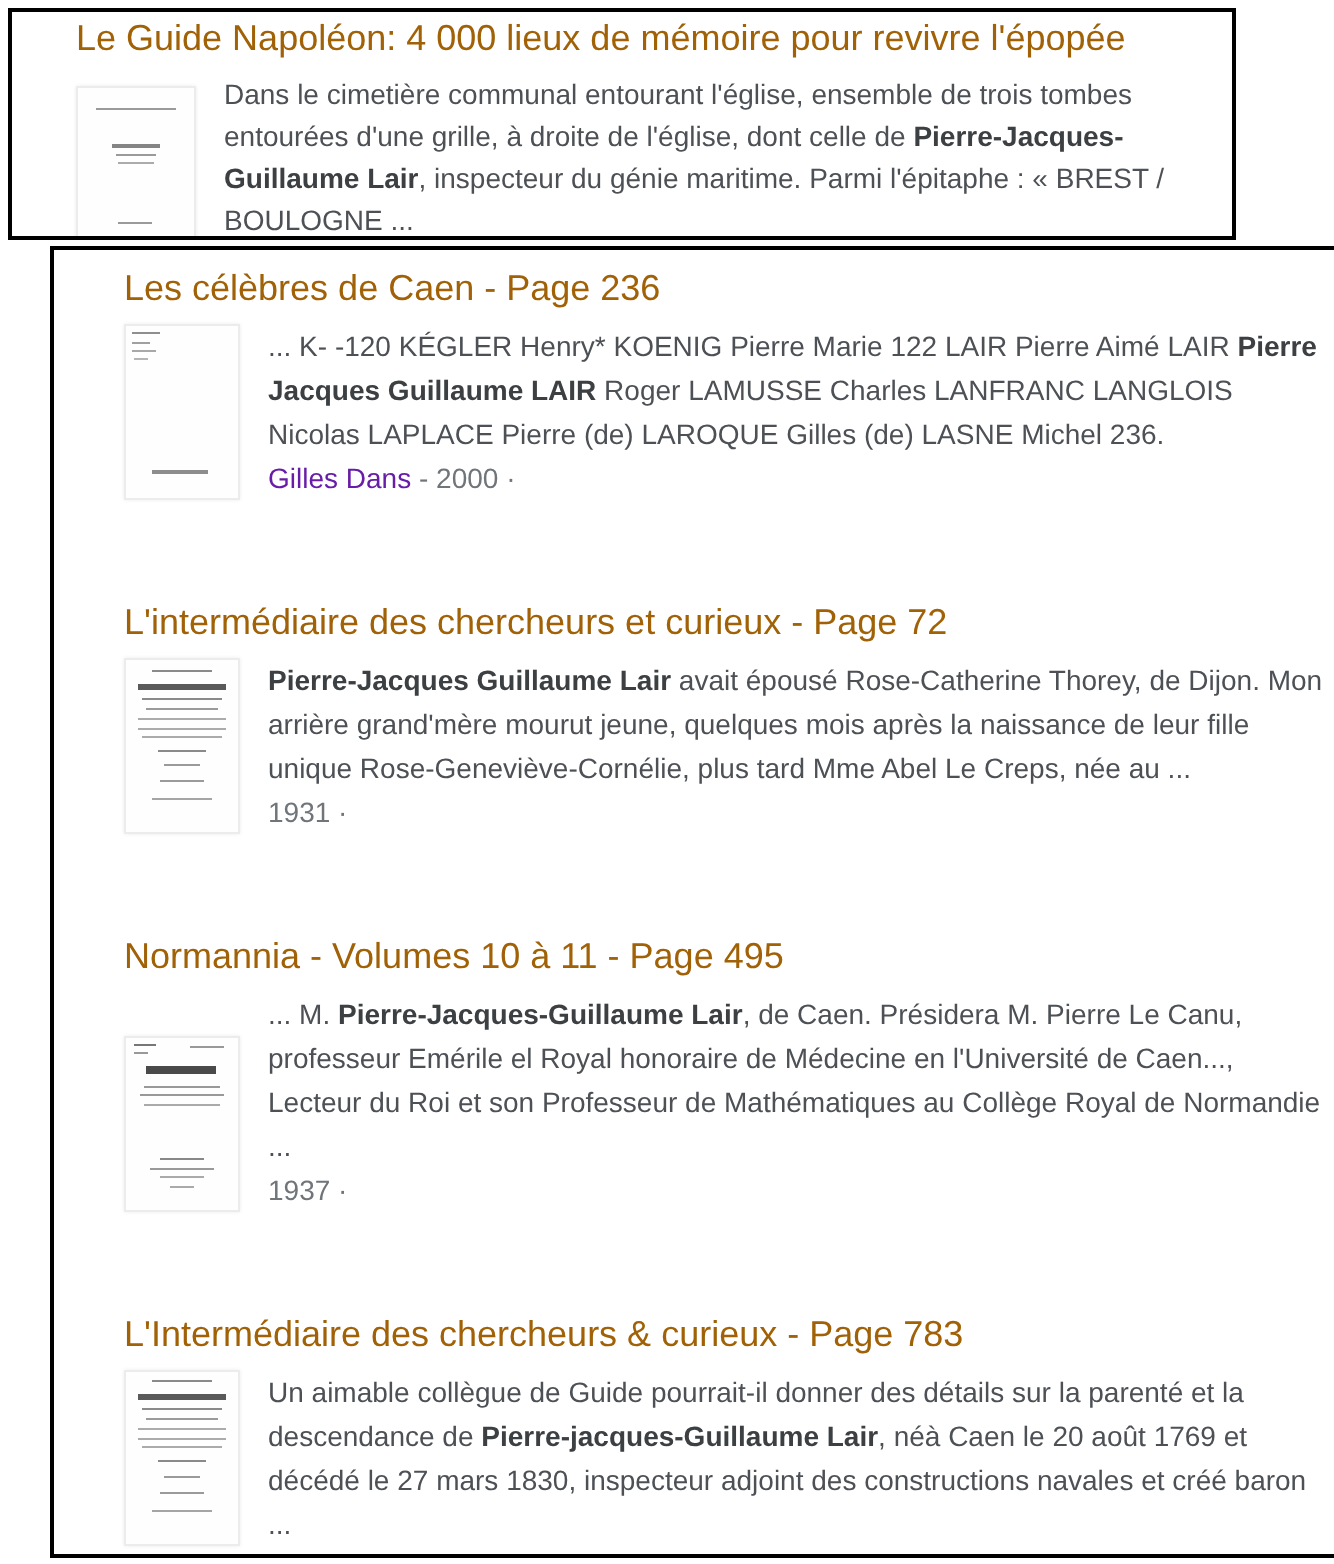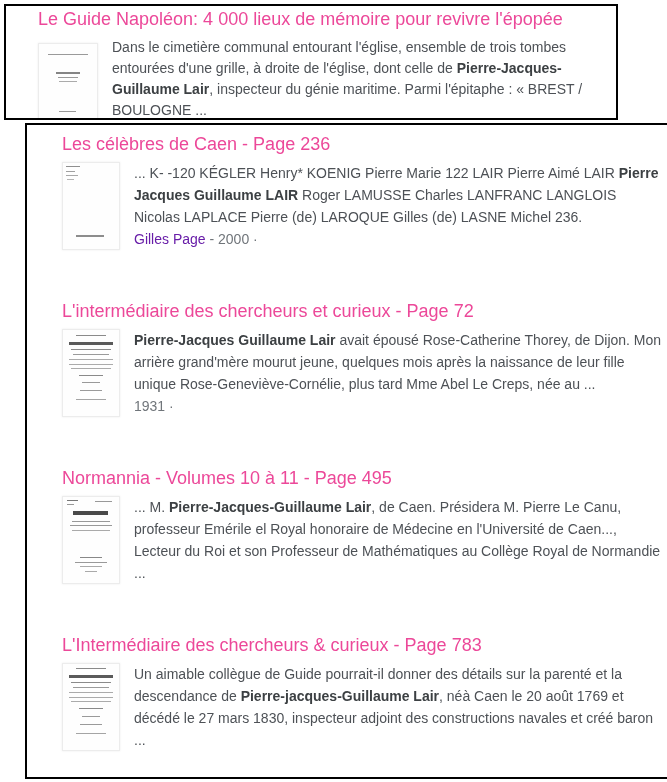--- a/index.html
+++ b/index.html
@@ -26,21 +26,21 @@
     left: 25px; top: 123px;
     width: 650px; height: 656px;
     padding: 8px 10px 12px 35px;
   }
   .result { margin-bottom: 50px; }
   #group-box .result:last-child { margin-bottom: 0; margin-top: 16px; }
   #featured-box .result { margin-bottom: 0; }
 
   .title-link {
     display: block;
-    color: #ec4899;
+    color: #a16207;
     font-size: 18px;
     line-height: 22px;
     text-decoration: none;
     margin-bottom: 7px;
     white-space: nowrap;
     cursor: pointer;
   }
   .row { display: flex; align-items: flex-end; }
   .thumb {
     width: 58px; height: 88px;
@@ -97,21 +97,21 @@
       <div class="row">
         <div class="thumb">
           <div class="ln" style="top: 4%; left: 6%; width: 24%; height: 1px; background: rgb(143, 143, 143);"></div>
           <div class="ln" style="top: 9%; left: 6%; width: 16%; height: 1px; background: rgb(160, 160, 160);"></div>
           <div class="ln" style="top: 14%; left: 6%; width: 20%; height: 1px; background: rgb(168, 168, 168);"></div>
           <div class="ln" style="top: 19%; left: 8%; width: 12%; height: 1px; background: rgb(181, 181, 181);"></div>
           <div class="ln" style="top: 84%; left: 24%; width: 50%; height: 2px; background: rgb(141, 141, 141);"></div>
         </div>
         <div class="body">
           <div class="snippet"><span>... K- -120 KÉGLER Henry* KOENIG Pierre Marie 122 LAIR Pierre Aimé LAIR </span><b>Pierre Jacques Guillaume LAIR</b><span> Roger LAMUSSE Charles LANFRANC LANGLOIS Nicolas LAPLACE Pierre (de) LAROQUE Gilles (de) LASNE Michel 236.</span></div>
-          <div class="byline"><a>Gilles Page</a><span class="meta"> - 2000 ·</span></div>
+          <div class="byline"><a>Gilles Dans</a><span class="meta"> - 2000 ·</span></div>
         </div>
       </div>
     </div>
     <div class="result">
       <a class="title-link">L'intermédiaire des chercheurs et curieux - Page 72</a>
       <div class="row">
         <div class="thumb">
           <div class="ln" style="top: 6%; left: 24%; width: 52%; height: 1px; background: rgb(138, 138, 138);"></div>
           <div class="ln" style="top: 14%; left: 10%; width: 80%; height: 3px; background: rgb(90, 90, 90);"></div>
           <div class="ln" style="top: 22%; left: 14%; width: 72%; height: 1px; background: rgb(138, 138, 138);"></div>
@@ -141,20 +141,21 @@
           <div class="ln" style="top: 28%; left: 16%; width: 68%; height: 1px; background: rgb(153, 153, 153);"></div>
           <div class="ln" style="top: 33%; left: 12%; width: 76%; height: 1px; background: rgb(153, 153, 153);"></div>
           <div class="ln" style="top: 38%; left: 16%; width: 68%; height: 1px; background: rgb(170, 170, 170);"></div>
           <div class="ln" style="top: 70%; left: 30%; width: 40%; height: 1px; background: rgb(136, 136, 136);"></div>
           <div class="ln" style="top: 75%; left: 22%; width: 56%; height: 1px; background: rgb(153, 153, 153);"></div>
           <div class="ln" style="top: 80%; left: 30%; width: 40%; height: 1px; background: rgb(170, 170, 170);"></div>
           <div class="ln" style="top: 86%; left: 40%; width: 20%; height: 1px; background: rgb(170, 170, 170);"></div>
         </div>
         <div class="body">
           <div class="snippet"><span>... M. </span><b>Pierre-Jacques-Guillaume Lair</b><span>, de Caen. Présidera M. Pierre Le Canu, professeur Emérile el Royal honoraire de Médecine en l'Université de Caen..., Lecteur du Roi et son Professeur de Mathématiques au Collège Royal de Normandie ...</span></div>
+          <div class="byline"><span class="meta">1937 ·</span></div>
         </div>
       </div>
     </div>
     <div class="result">
       <a class="title-link">L'Intermédiaire des chercheurs &amp; curieux - Page 783</a>
       <div class="row">
         <div class="thumb">
           <div class="ln" style="top: 5%; left: 24%; width: 52%; height: 1px; background: rgb(138, 138, 138);"></div>
           <div class="ln" style="top: 13%; left: 10%; width: 80%; height: 3px; background: rgb(90, 90, 90);"></div>
           <div class="ln" style="top: 21%; left: 14%; width: 72%; height: 1px; background: rgb(138, 138, 138);"></div>

